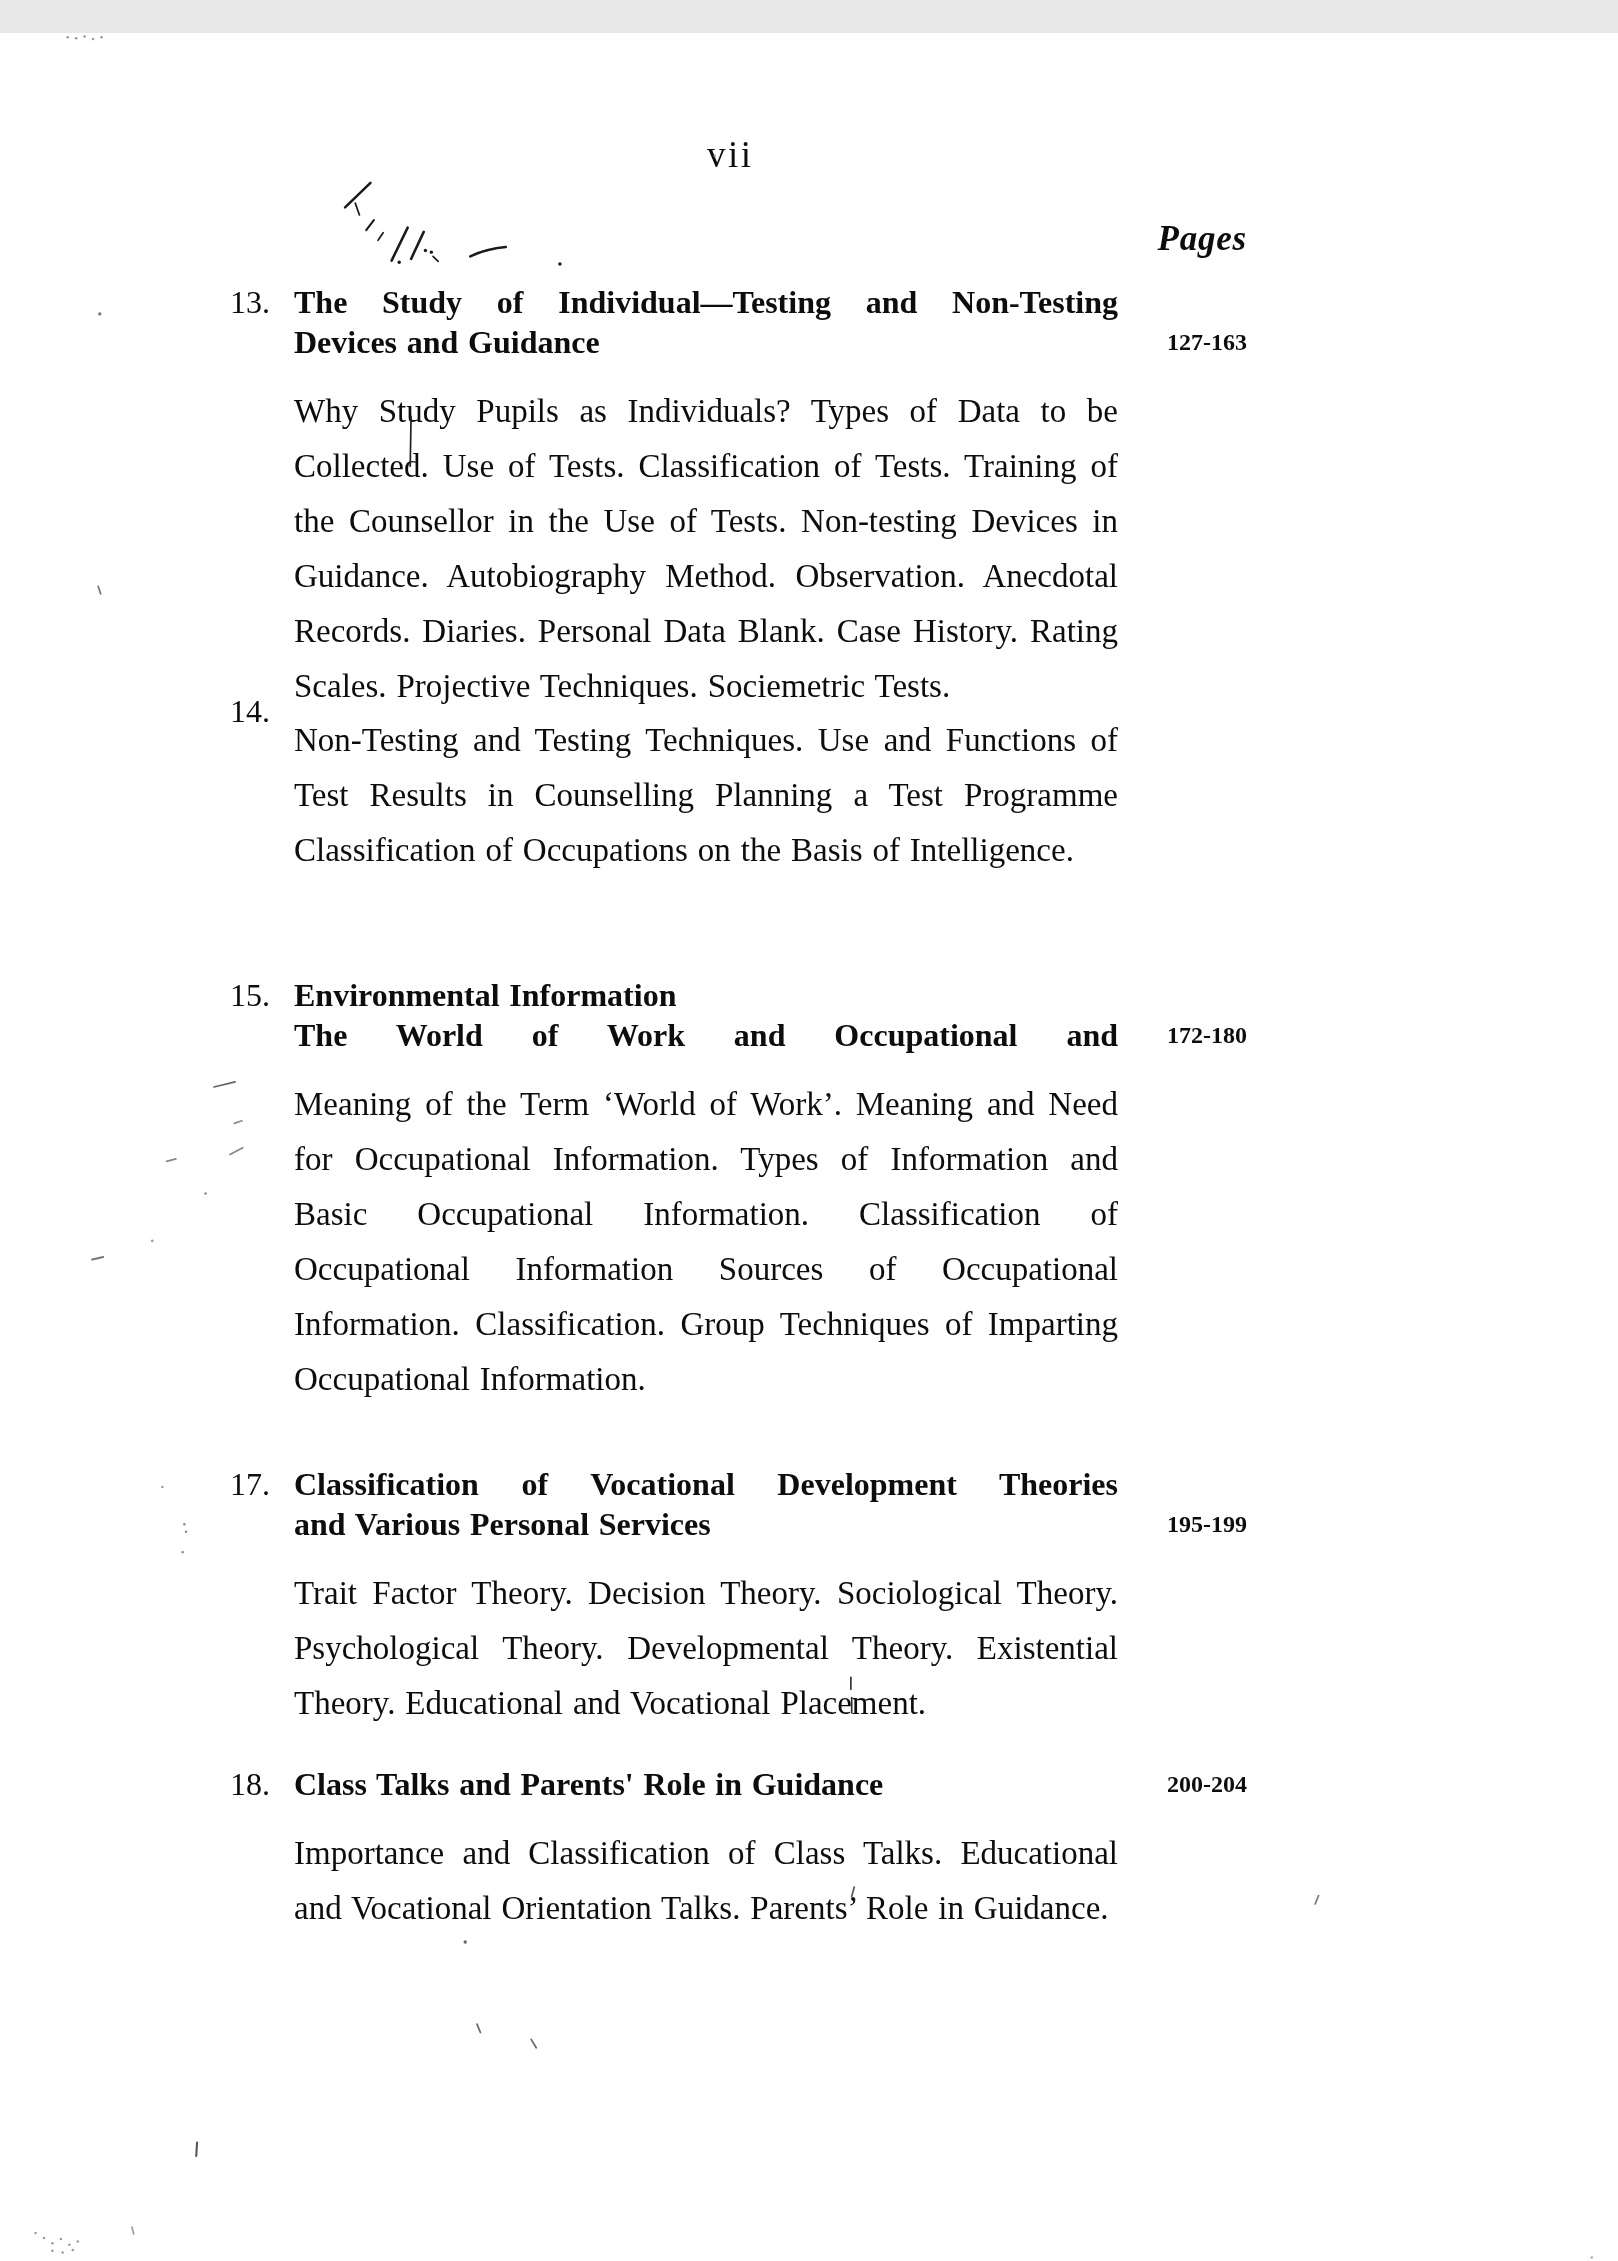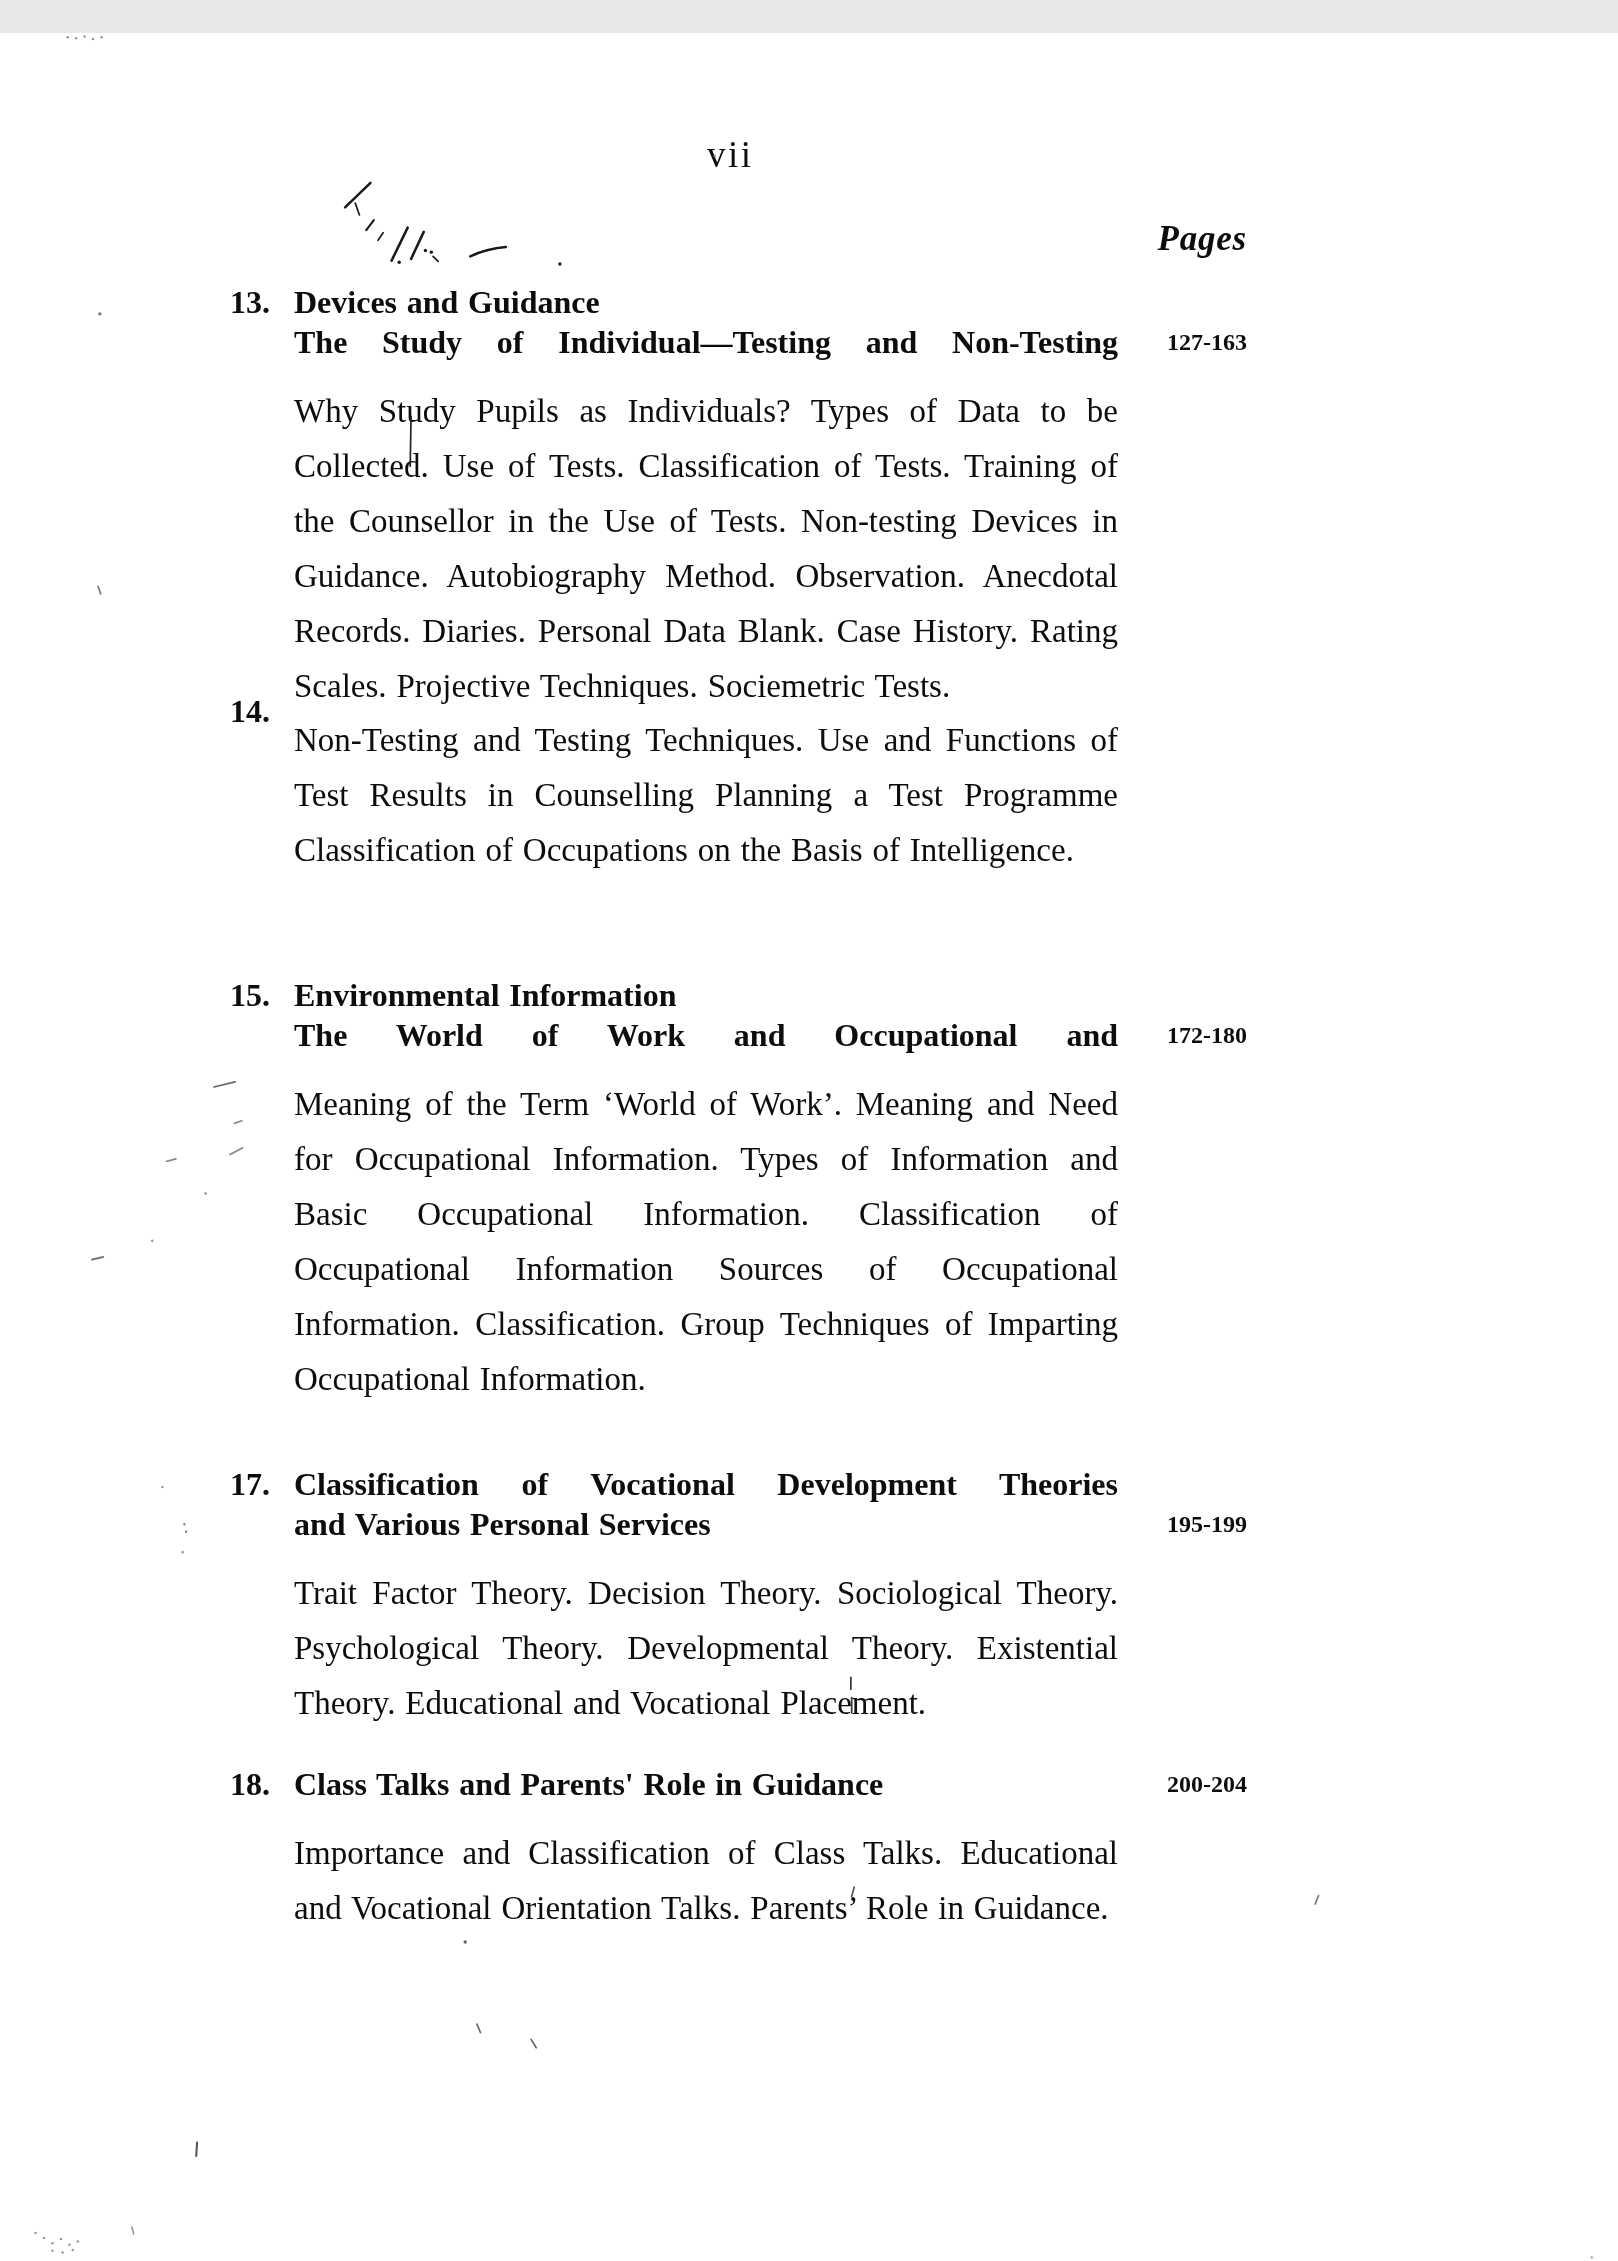--- a/index.html
+++ b/index.html
@@ -31,21 +31,21 @@
   }
   .entry {
     position: absolute;
     left: 230px;
     width: 1018px;
   }
   .entry .num {
     position: absolute;
     left: 0;
     top: 0;
-    font-weight: 700;
+    font-weight: 400;
     font-size: 32px;
     line-height: 40px;
   }
   .entry .head {
     position: relative;
     margin-left: 64px;
     width: 824px;
     font-weight: 700;
     font-size: 32px;
     line-height: 40px;
@@ -89,22 +89,22 @@
 <body>
 
 <div class="page">
 
   <div class="folio">vii</div>
   <div class="pages-label">Pages</div>
 
   <section class="entry e13">
     <span class="num">13.</span>
     <div class="head">
+      <div class="hline just">The Study of Individual—Testing and Non-Testing</div>
       <div class="hline">Devices and Guidance</div>
-      <div class="hline just">The Study of Individual—Testing and Non-Testing</div>
       <span class="pg">127-163</span>
     </div>
     <p class="body">Why Study Pupils as Individuals? Types of Data to be Collected. Use of Tests. Classification of Tests. Training of the Counsellor in the Use of Tests. Non-testing Devices in Guidance. Autobiography Method. Observation. Anecdotal Records. Diaries. Personal Data Blank. Case History. Rating Scales. Projective Techniques. Sociemetric Tests.</p>
   </section>
 
   <section class="entry e14">
     <span class="num">14.</span>
     <p class="body">Non-Testing and Testing Techniques. Use and Functions of Test Results in Counselling Planning a Test Programme Classification of Occupations on the Basis of Intelligence.</p>
   </section>
 

